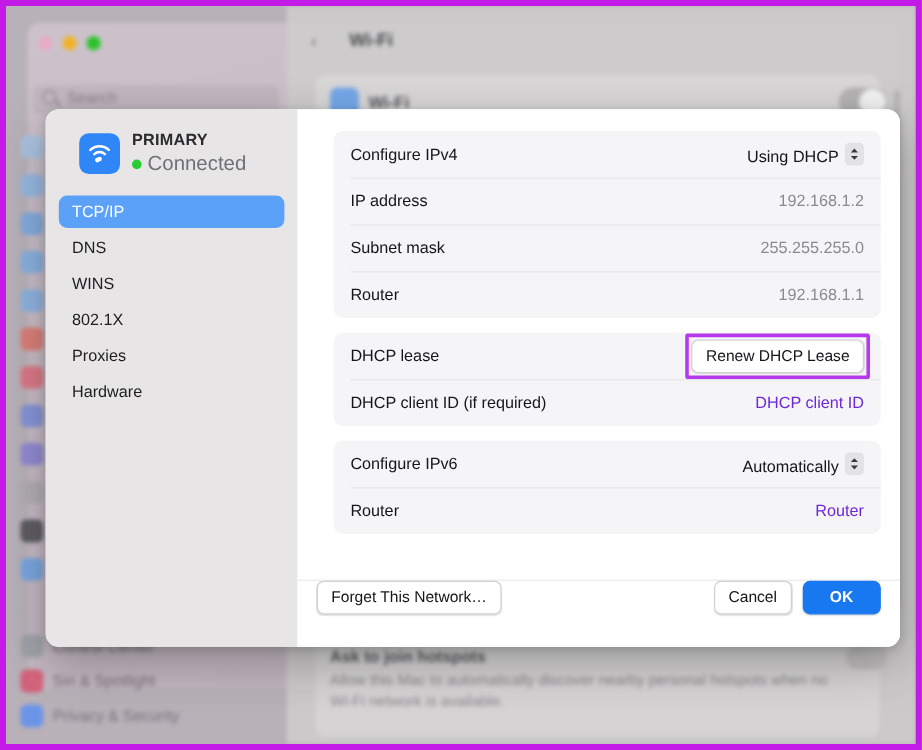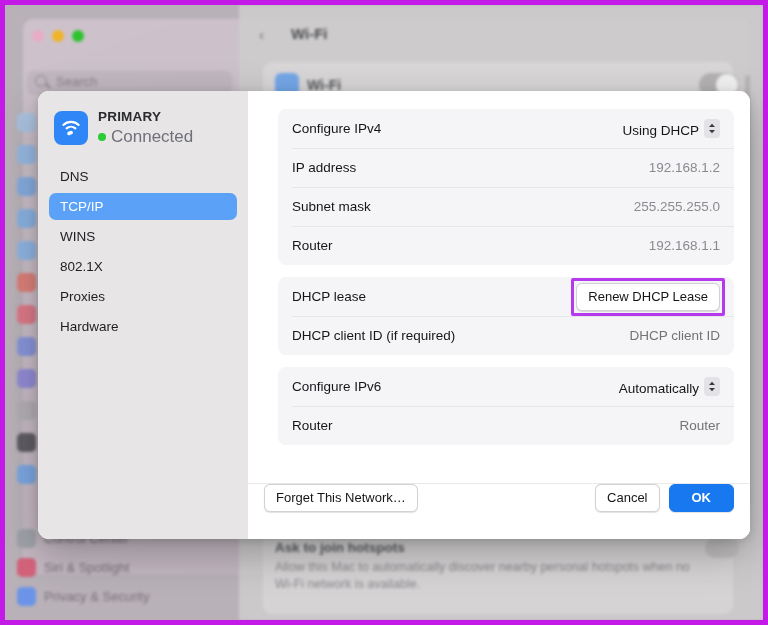--- a/index.html
+++ b/index.html
@@ -162,21 +162,21 @@
 
   
   #sheet-sidebar {
     width: 210px;
     background: #e7e5e6;
     flex: 0 0 210px;
     padding-top: 18px;
   }
   #net-head {
     display: flex; align-items: center;
-    padding: 0 16px 0 16px; margin-bottom: 16px;
+    padding: 0 16px 0 16px; margin-bottom: 16px; margin-left: 12px;
   }
   #net-icon {
     width: 34px; height: 34px; border-radius: 8px;
     background: #2f86f6;
     position: relative; flex: 0 0 34px;
   }
   #net-icon svg { position: absolute; left: 6px; top: 8px; }
   #net-text { margin-left: 10px; }
   #net-name {
     font-size: 13.5px; font-weight: bold; color: #2b2b2e;
@@ -235,21 +235,21 @@
   }
   .row .lbl {
     font-size: 13.5px; color: #16161a;
     white-space: nowrap;
   }
   .row .val {
     margin-left: auto;
     font-size: 13.5px; color: #8a8a90;
     white-space: nowrap;
   }
-  .row .val.ph { color: #737373; }
+  .row .val.ph { color: #6d28d9; }
 
   .popup {
     margin-left: auto;
     display: flex; align-items: flex-end; gap: 5px;
   }
   .popup .ptext {
     font-size: 13.5px; color: #16161a;
   }
   .stepper {
     width: 16px; height: 19px;
@@ -372,25 +372,25 @@
           </div>
           <div id="net-text">
             <div id="net-name">PRIMARY</div>
             <div id="net-status-row">
               <span id="net-dot"></span>
               <span id="net-status">Connected</span>
             </div>
           </div>
         </div>
 
+        <div class="sb-item sel">
+          <span>TCP/IP</span>
+        </div>
         <div class="sb-item">
           <span>DNS</span>
-        </div>
-        <div class="sb-item sel">
-          <span>TCP/IP</span>
         </div>
         <div class="sb-item">
           <span>WINS</span>
         </div>
         <div class="sb-item">
           <span>802.1X</span>
         </div>
         <div class="sb-item">
           <span>Proxies</span>
         </div>

